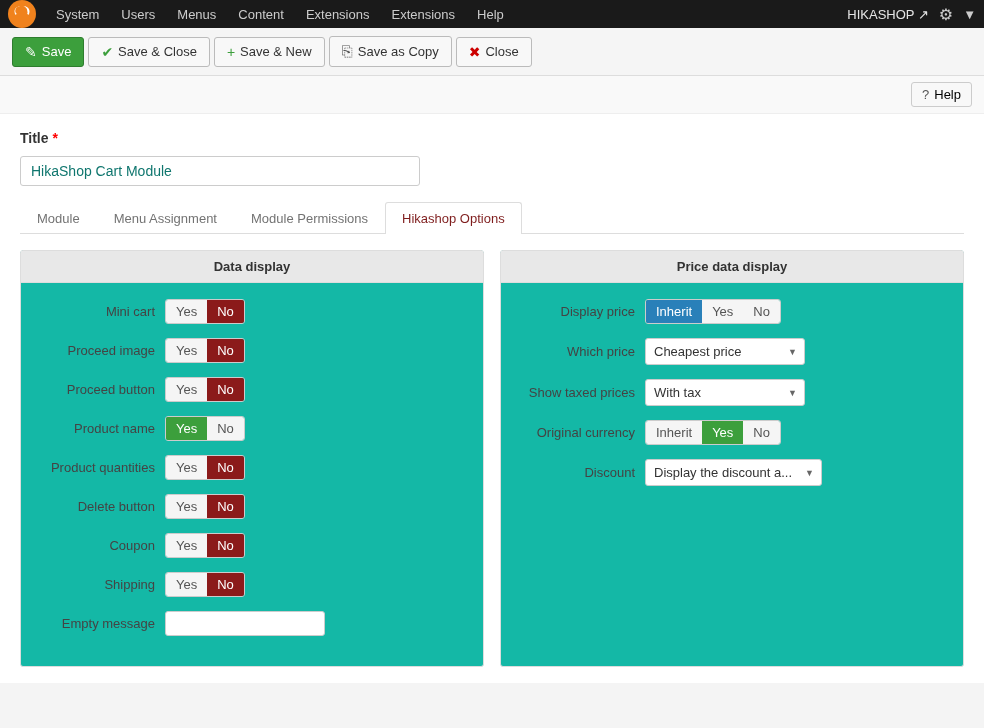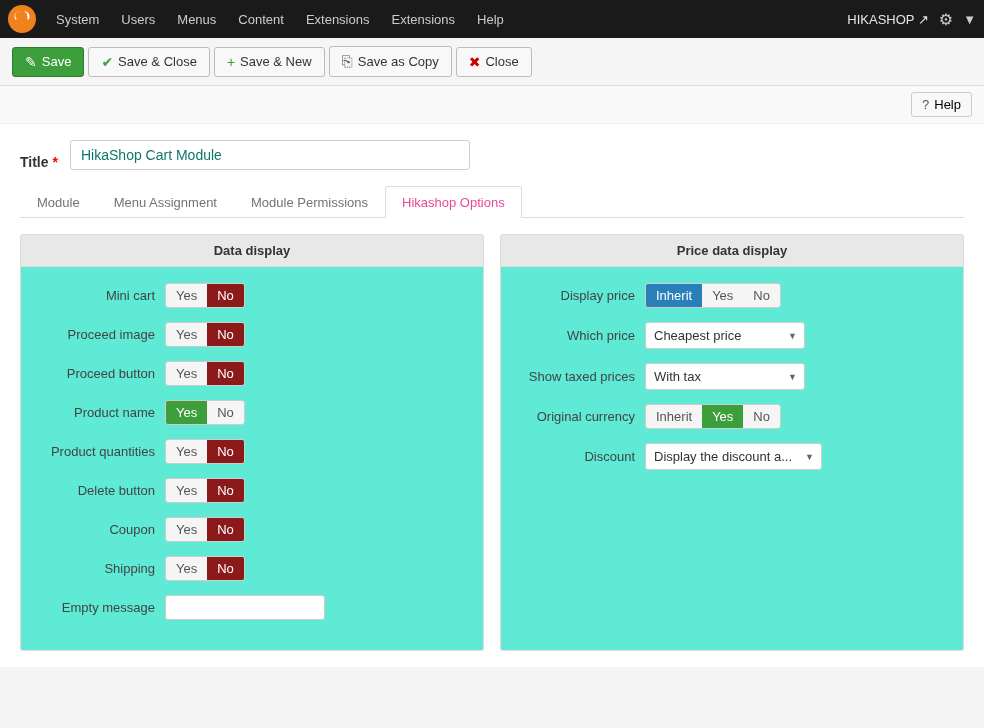--- a/index.html
+++ b/index.html
@@ -1,21 +1,21 @@
 <!DOCTYPE html>
 <html><head>
   <meta charset="utf-8">
   <style>
     * { box-sizing: border-box; margin: 0; padding: 0; }
     body { font-family: Arial, sans-serif; font-size: 13px; background: #f4f4f4; color: #333; width: 984px; min-height: 728px; }
 
     
     .top-nav {
       background: #1a1a1a;
-      height: 38px;
+      height: 28px;
       display: flex;
       align-items: center;
       padding: 0 8px;
       color: #ccc;
     }
     .top-nav .joomla-logo {
       width: 28px; height: 28px; margin-right: 10px;
       background: #f0821d;
       border-radius: 50%;
       display: flex; align-items: center; justify-content: center;
@@ -107,23 +107,24 @@
 
     
     .main-content {
       padding: 16px 20px;
       background: white;
     }
 
     
     .title-row {
       display: flex;
-      align-items: flex-end;
+      align-items: flex-start;
       margin-bottom: 16px;
       gap: 10px;
+      flex-direction: column;
     }
     .title-label {
       font-size: 14px;
       font-weight: bold;
       min-width: 40px;
     }
     .title-input {
       width: 400px;
       padding: 6px 10px;
       border: 1px solid #ccc;
@@ -148,36 +149,36 @@
       border: 1px solid transparent;
       border-bottom: none;
       border-radius: 3px 3px 0 0;
       margin-bottom: -1px;
       background: transparent;
     }
     .tab.active {
       background: white;
       border-color: #ddd;
       border-bottom-color: white;
-      color: #ec4899;
+      color: #7f1d1d;
       font-weight: normal;
     }
     .tab.text-blue { color: #2980b9; }
 
     
     .panels {
       display: flex;
       gap: 16px;
     }
 
     .panel {
       flex: 1;
       border: 1px solid #ddd;
       border-radius: 3px;
-      background: #5eead4;
+      background: #14b8a6;
       padding: 0;
     }
 
     .panel-header {
       background: #e8e8e8;
       border-bottom: 1px solid #ddd;
       padding: 8px 14px;
       font-size: 13px;
       font-weight: bold;
       text-align: center;

